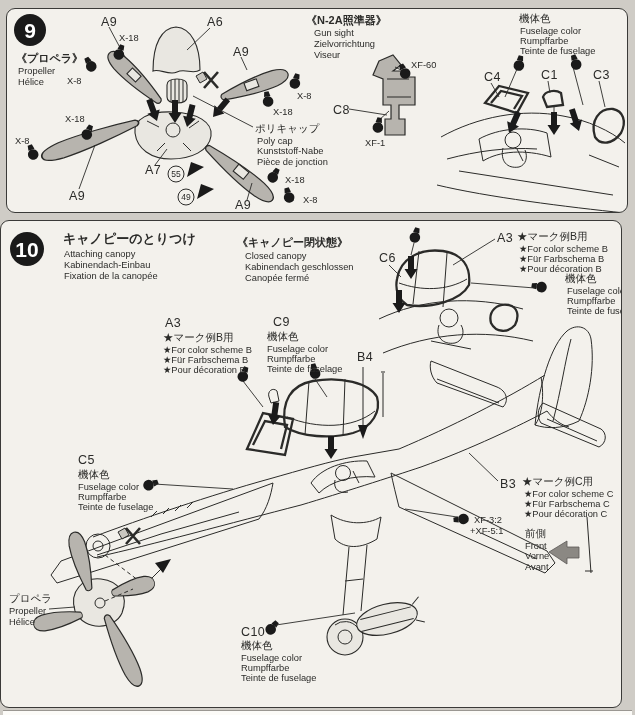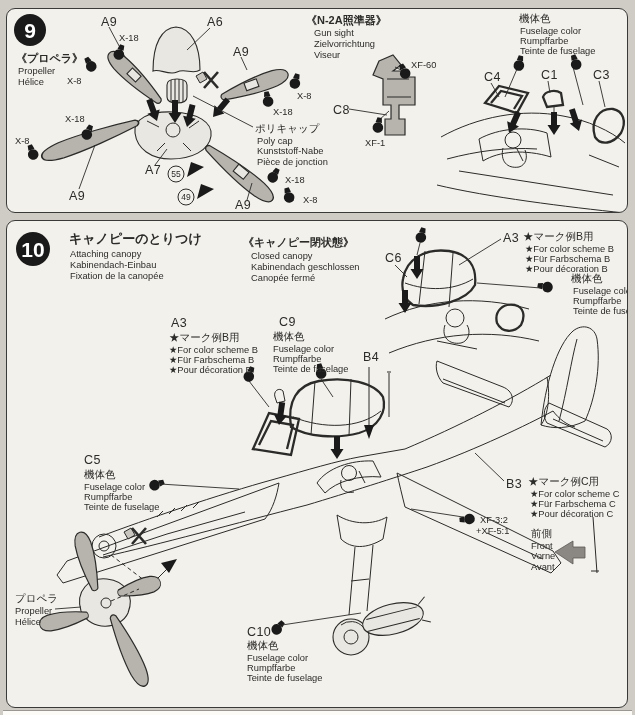--- a/index.html
+++ b/index.html
@@ -1,20 +1,20 @@
 <!DOCTYPE html>
 <html><head>
 <meta charset="utf-8">
 <style>
   html,body{margin:0;padding:0;}
   .page{position:relative;width:635px;height:715px;background:#cfccc6;overflow:hidden;
         font-family:"Liberation Sans",sans-serif;}
   .panel{position:absolute;background:#f3f1ec;border:1.6px solid #3a3a38;border-radius:9px;}
   #panel9{left:6px;top:8px;width:620px;height:203px;}
-  #panel10{left:6px;top:220px;width:620px;height:486px;}
+  #panel10{left:0;top:220px;width:620px;height:486px;}
   .page-edge{position:absolute;left:3px;right:3px;top:710px;height:5px;background:#fcfbf8;border-top:1px solid #9a9792;}
   svg{display:block;}
   text{fill:#2b2b29;font-family:"Liberation Sans",sans-serif;}
   .jp{font-size:10.5px;}
   .jpb{font-size:11px;font-weight:bold;}
   .jpt{font-size:13px;font-weight:bold;}
   .sm{font-size:9.3px;}
   .lbl{font-size:12.5px;letter-spacing:.4px;}
   .badge-txt{fill:#ffffff;font-size:21px;font-weight:bold;text-anchor:middle;}
   .circ{font-size:8.5px;text-anchor:middle;}

